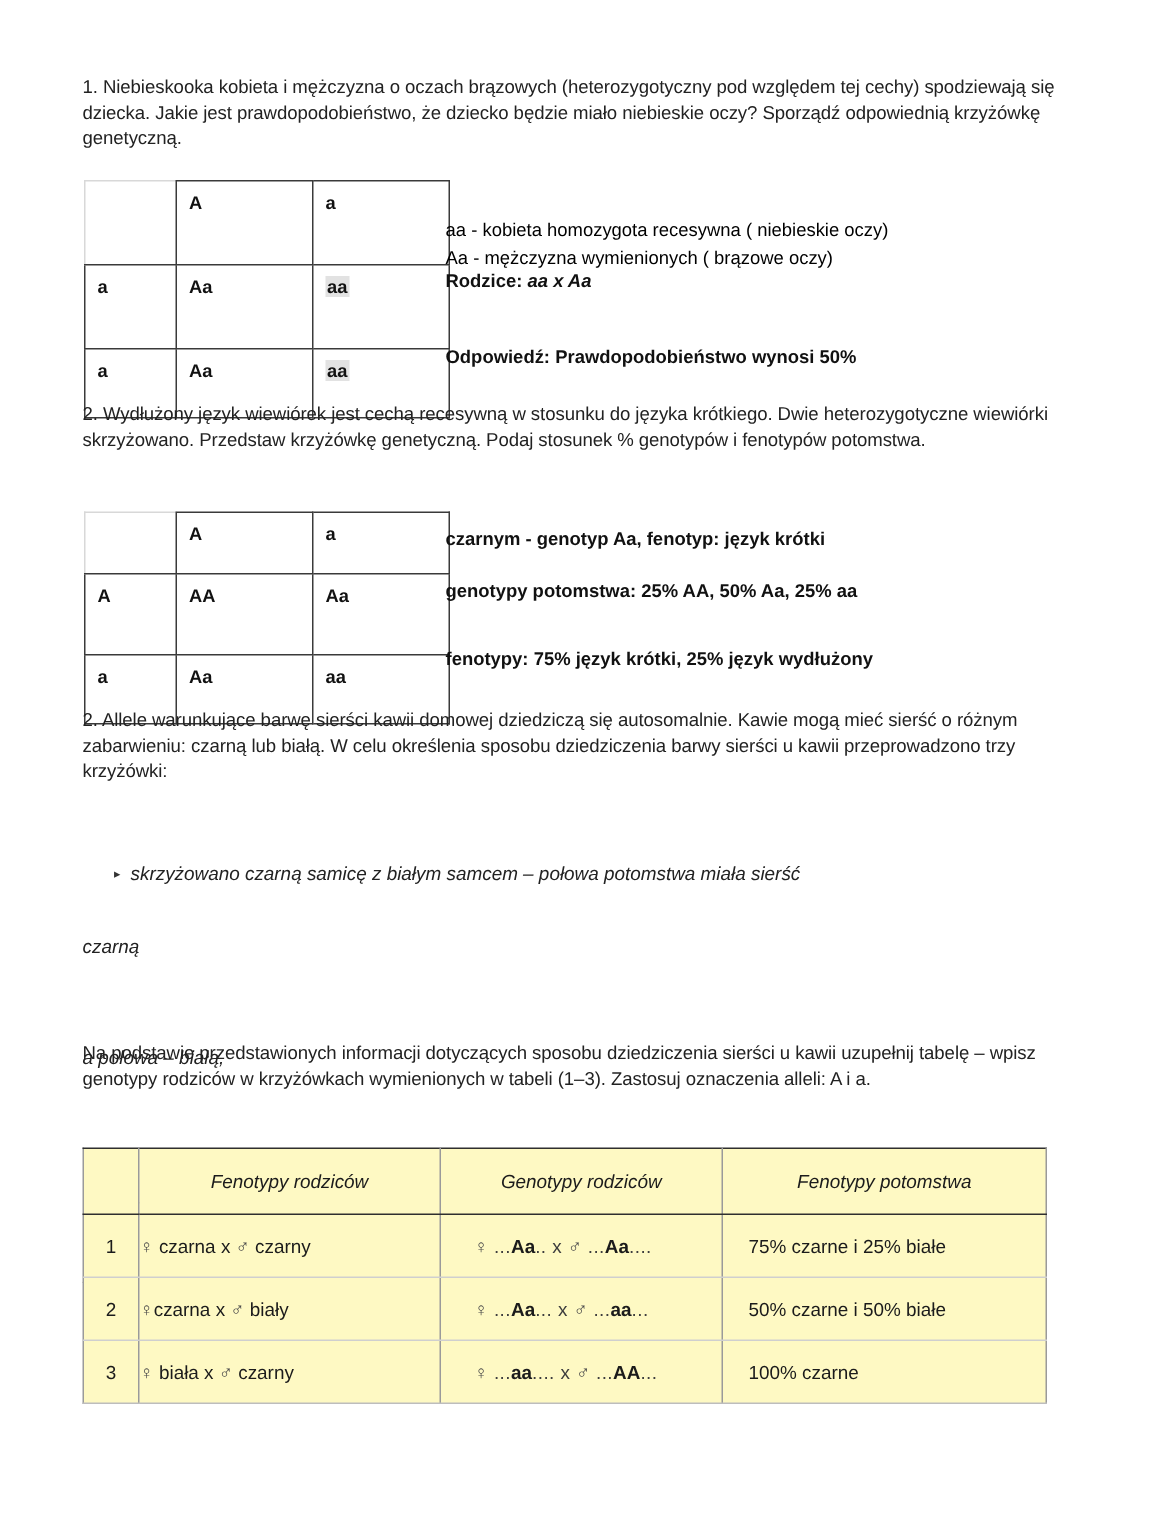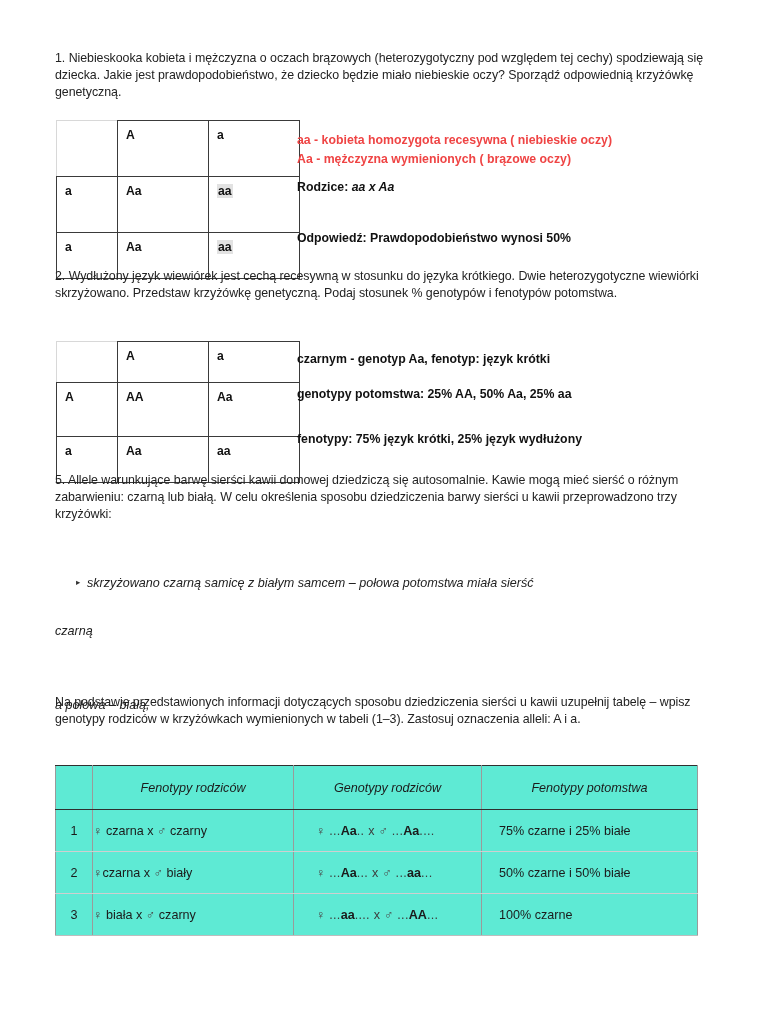--- a/index.html
+++ b/index.html
@@ -60,21 +60,21 @@
   }
 
   
   .note {
     position: absolute;
     left: 297px;
     font-size: 12.3px;
     line-height: 18px;
     white-space: nowrap;
   }
-  .note.plain { font-weight: bold; color: #ef4444; }
+  .note.plain { font-weight: normal; color: #000000; margin-top: 13px; }
   .note.bold  { font-weight: bold;  color: #111; }
   .note .bi   { font-weight: bold; font-style: italic; }
 
   
   .bullets {
     position: absolute;
     left: 55px;
     width: 665px;
     font-size: 12.6px;
     line-height: 24.5px;
@@ -103,21 +103,21 @@
     font-size: 12.6px;
     color: #1b1b1b;
   }
   .rtable th, .rtable td {
     border-left: 1px solid #9a9a9a;
     border-right: 1px solid #9a9a9a;
     border-top: 1px solid #cfcfcf;
     border-bottom: 1px solid #cfcfcf;
     padding: 0;
     height: 41px;
-    background: #5eead4;
+    background: #fef9c3;
   }
   .rtable thead th {
     border-top: 1.6px solid #2f2f2f;
     border-bottom: 1.6px solid #2f2f2f;
     font-style: italic;
     font-weight: normal;
     text-align: center;
     height: 43px;
   }
   .rtable tbody tr:last-child td { border-bottom: 1px solid #bdbdbd; }
@@ -191,21 +191,21 @@
       <td><span>Aa</span></td>
       <td><span>aa</span></td>
     </tr>
   </tbody>
     </table>
 
   <div class="note bold" style="top:350px;">czarnym - genotyp Aa, fenotyp: język krótki</div>
   <div class="note bold" style="top:385px;">genotypy potomstwa: 25%  AA, 50%  Aa, 25%  aa</div>
   <div class="note bold" style="top:430px;">fenotypy: 75%  język krótki, 25%  język wydłużony</div>
 
-  <div class="para" style="top:472px;">5. Allele warunkujące barwę sierści kawii domowej dziedziczą się autosomalnie. Kawie mogą mieć sierść o różnym zabarwieniu: czarną lub białą. W celu określenia sposobu dziedziczenia barwy sierści u kawii przeprowadzono trzy krzyżówki:</div>
+  <div class="para" style="top:472px;">2. Allele warunkujące barwę sierści kawii domowej dziedziczą się autosomalnie. Kawie mogą mieć sierść o różnym zabarwieniu: czarną lub białą. W celu określenia sposobu dziedziczenia barwy sierści u kawii przeprowadzono trzy krzyżówki:</div>
 
   <div class="bullets" style="top:545px;">
     <div class="line">
       <span class="mk">▸</span><span>skrzyżowano czarną samicę z białym samcem – połowa potomstwa miała sierść</span>
       <span class="cont">czarną</span>
       <span class="cont">a połowa – białą,</span>
     </div>
     <div class="line">
       <span class="mk">▸</span><span>skrzyżowano białą samicę z czarnym samcem – otrzymano wyłącznie osobniki o</span>
       <span class="cont">sierści czarnej</span>

